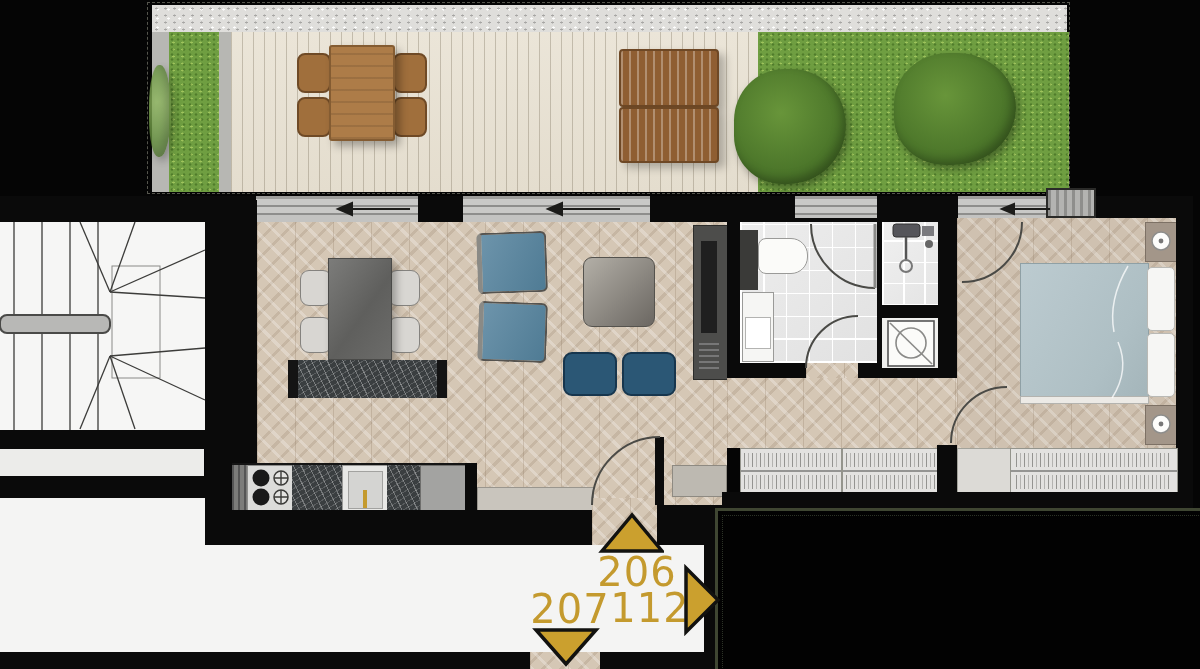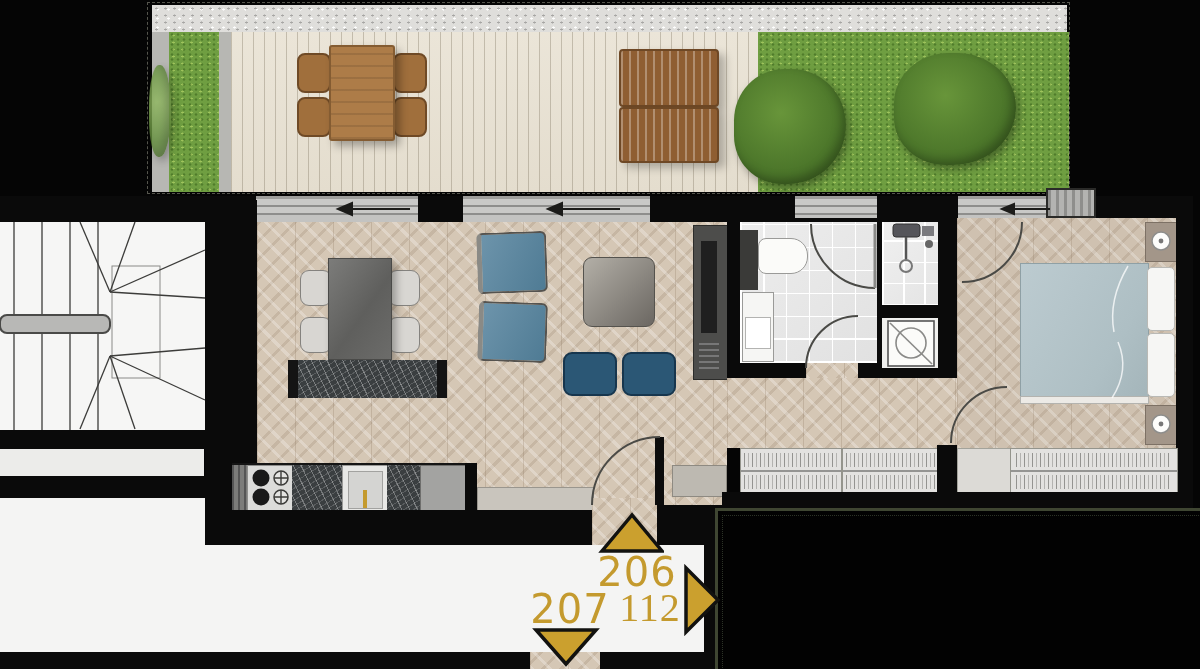--- a/index.html
+++ b/index.html
@@ -280,20 +280,20 @@
     <div class="abs goldlabel" style="left:7px;top:44px;width:80px;">206</div>
   </div>
 
   <div class="abs" style="left:525px;top:585px;width:90px;height:82px;cursor:pointer;">
     <div class="abs goldlabel" style="left:5px;top:4px;width:80px;">207</div>
     <svg class="abs" style="left:5px;top:42px;" width="70" height="40" viewBox="0 0 70 40">
       <polygon points="6,3 66,3 36,37" fill="#cba02e" stroke="#121210" stroke-width="3.5"></polygon>
     </svg>
   </div>
 
-  <div class="abs" style="left:608px;top:560px;width:115px;height:78px;cursor:pointer;font-family:Liberation Serif, serif;">
+  <div class="abs" style="left:608px;top:560px;width:115px;height:78px;cursor:pointer;">
     <div class="abs goldlabel" style="left:0;top:28px;width:84px;">112</div>
     <svg class="abs" style="left:74px;top:4px;" width="40" height="72" viewBox="0 0 40 72">
       <polygon points="4,4 4,68 36,36" fill="#cba02e" stroke="#121210" stroke-width="3.5"></polygon>
     </svg>
   </div>
 
 </div>
 
 </body></html>

